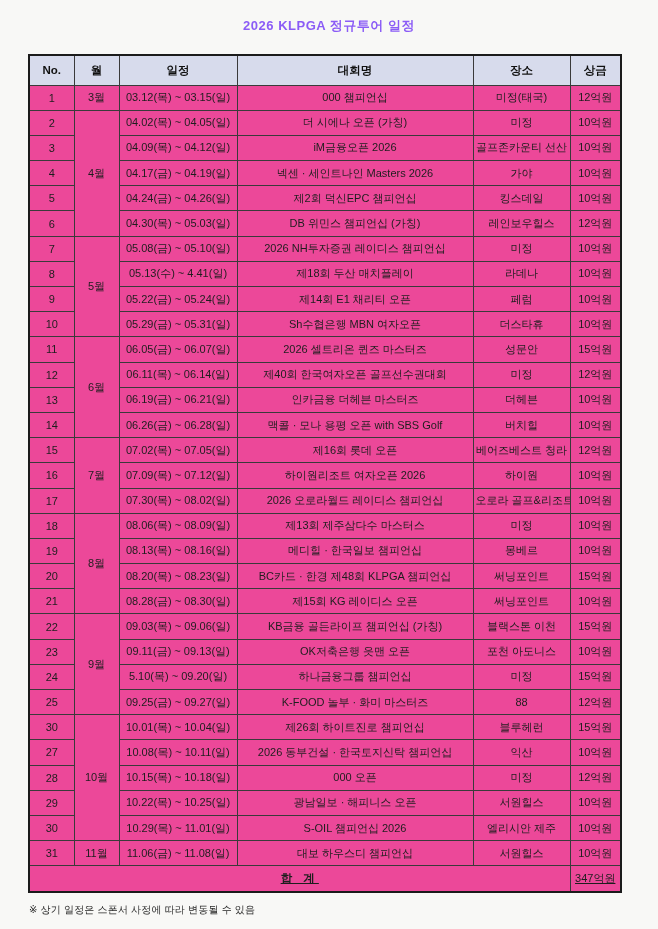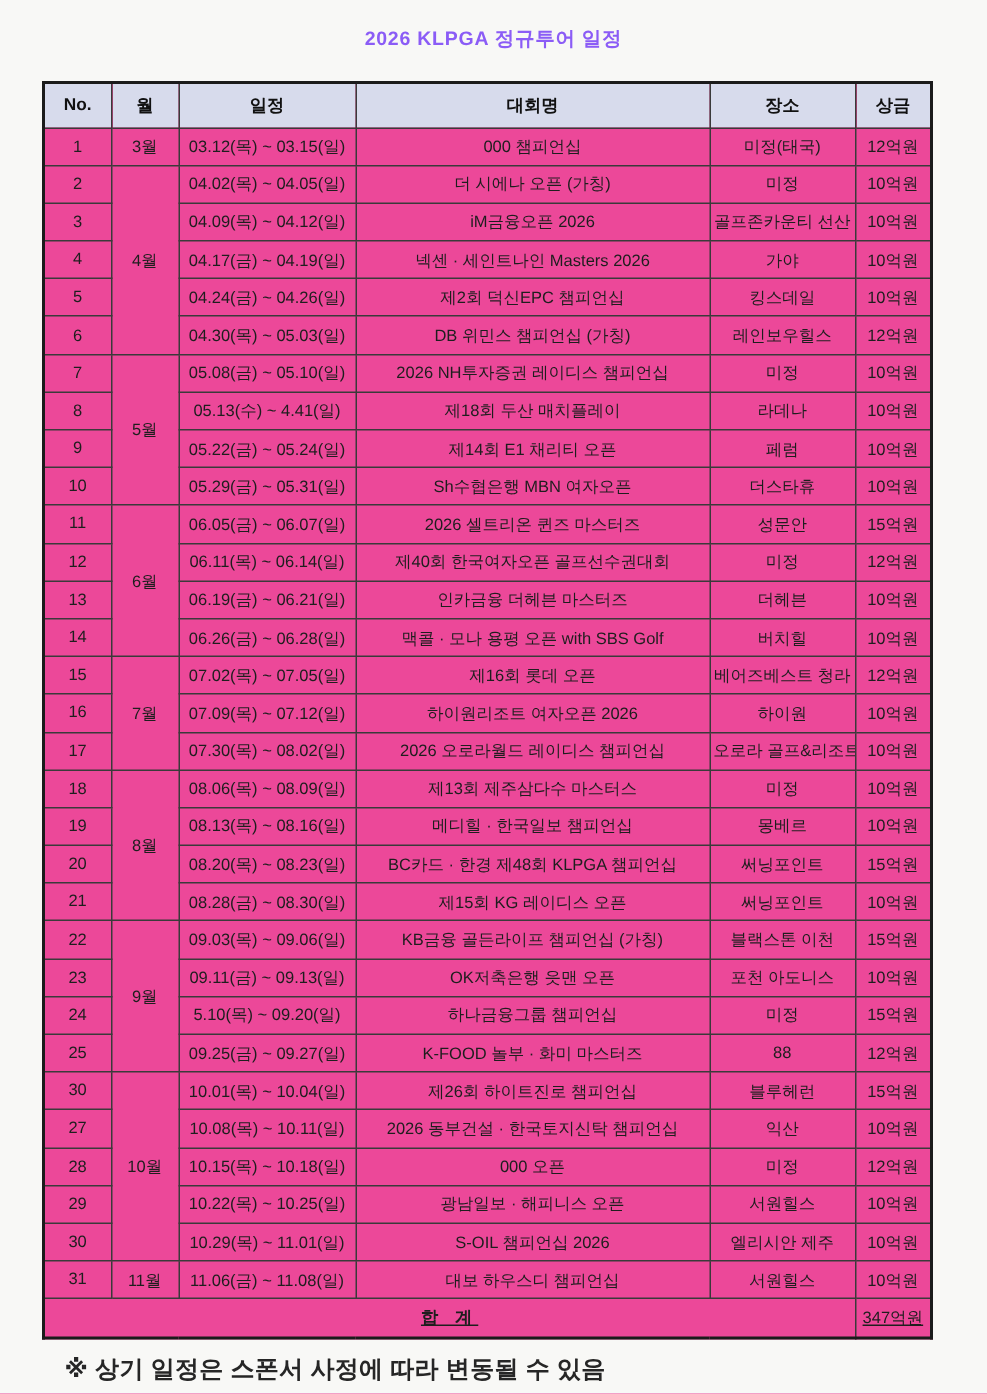--- a/index.html
+++ b/index.html
@@ -48,22 +48,22 @@
     font-size:11.5px;font-weight:bold;color:#111;
   }
   .schedule-table tbody tr{height:25.2px;}
   .schedule-table tbody td{font-size:11px;}
   .schedule-table td.col-month{font-size:11px;}
   .schedule-table tfoot tr{height:26px;}
   .schedule-table tfoot td{font-size:11.5px;text-decoration:underline;}
   .total-label-cell{font-weight:bold;letter-spacing:4px;}
   .total-prize-cell{font-size:11px !important;}
   .footnote{
-    position:absolute;left:43px;top:903px;
-    font-size:16px;font-weight:bold;color:#262626;
+    position:absolute;left:29px;top:903px;
+    font-size:10px;font-weight:normal;color:#262626;
     letter-spacing:0.2px;
   }
 </style>
 </head>
 <body>
 
 <div class="page-title">2026 KLPGA 정규투어 일정</div>
 
 <table class="schedule-table">
   <colgroup>

